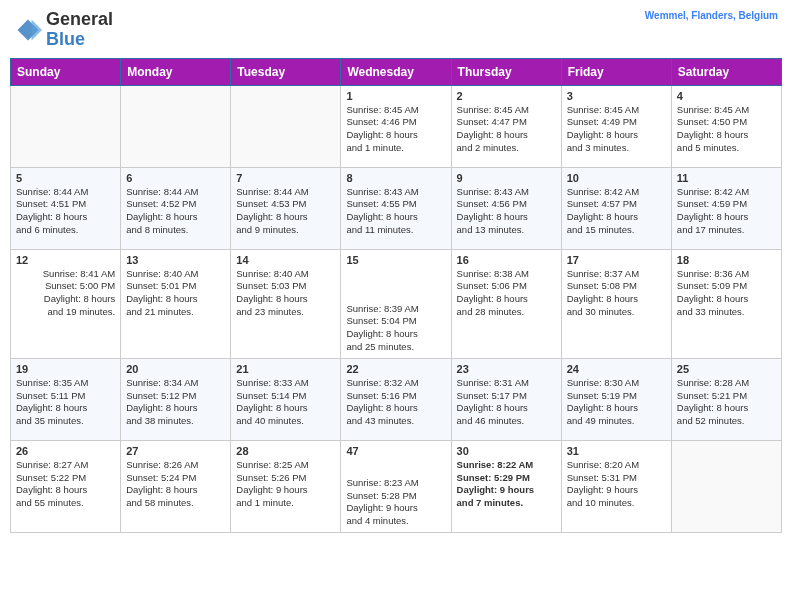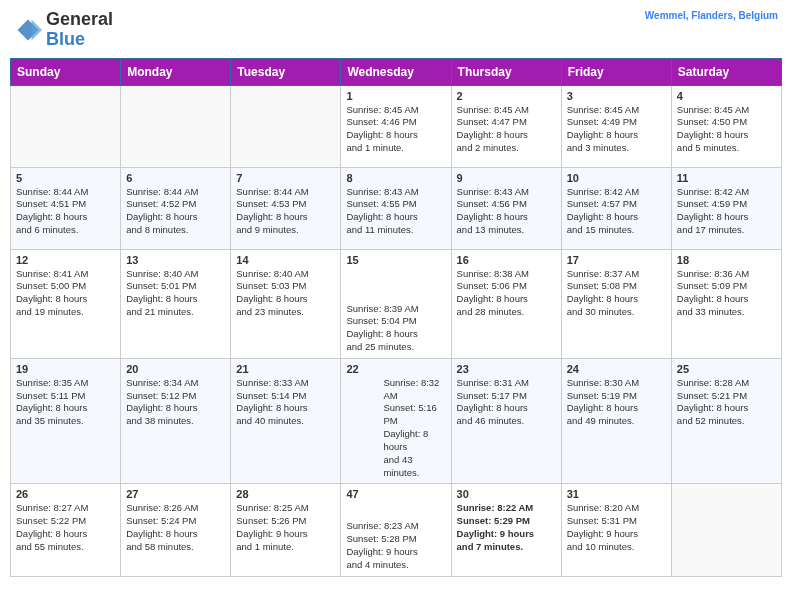--- a/index.html
+++ b/index.html
@@ -209,21 +209,21 @@
           <div class="day-number">11</div>
           <div class="day-info" style="white-space: pre-line;">Sunrise: 8:42 AM
 Sunset: 4:59 PM
 Daylight: 8 hours
 and 17 minutes.</div>
         </td>
       </tr>
       <tr>
         <td>
           <div class="day-number">12</div>
-          <div class="day-info" style="white-space: pre-line;">Sunrise: 8:41 AM
+          <div class="day-info" style="white-space: pre-line; text-align: right;">Sunrise: 8:41 AM
 Sunset: 5:00 PM
 Daylight: 8 hours
 and 19 minutes.</div>
         </td>
         <td>
           <div class="day-number">13</div>
           <div class="day-info" style="white-space: pre-line;">Sunrise: 8:40 AM
 Sunset: 5:01 PM
 Daylight: 8 hours
 and 21 minutes.</div>
@@ -281,21 +281,21 @@
         </td>
         <td>
           <div class="day-number">21</div>
           <div class="day-info" style="white-space: pre-line;">Sunrise: 8:33 AM
 Sunset: 5:14 PM
 Daylight: 8 hours
 and 40 minutes.</div>
         </td>
         <td>
           <div class="day-number">22</div>
-          <div class="day-info" style="white-space: pre-line; margin-left: 37px;">Sunrise: 8:32 AM
+          <div class="day-info" style="white-space: pre-line;">Sunrise: 8:32 AM
 Sunset: 5:16 PM
 Daylight: 8 hours
 and 43 minutes.</div>
         </td>
         <td>
           <div class="day-number">23</div>
           <div class="day-info" style="white-space: pre-line;">Sunrise: 8:31 AM
 Sunset: 5:17 PM
 Daylight: 8 hours
 and 46 minutes.</div>

